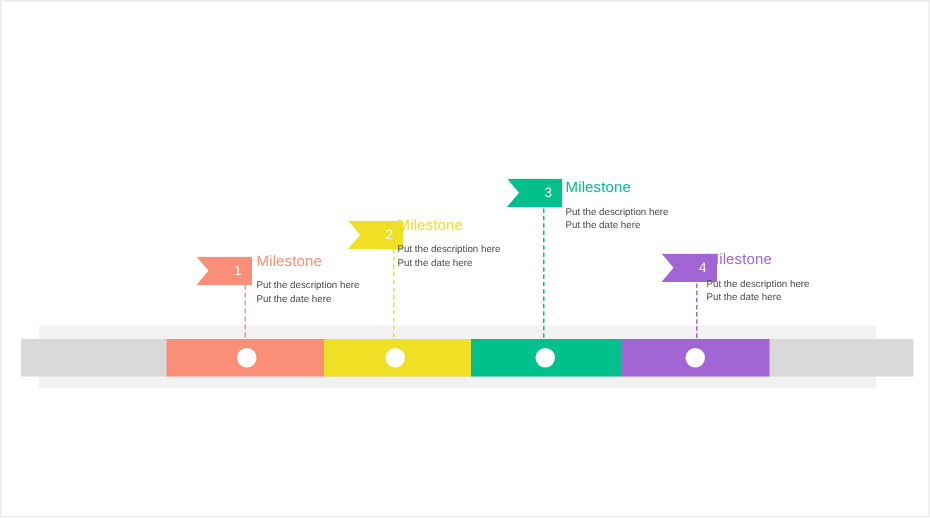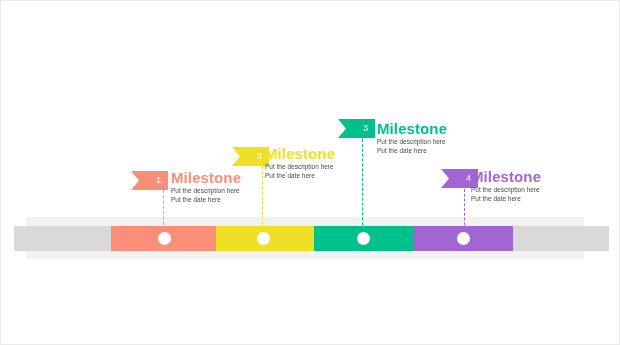--- a/index.html
+++ b/index.html
@@ -66,22 +66,22 @@
     color: #ffffff;
     font-size: 9px;
     line-height: 19px;
     text-align: right;
     padding-right: 7px;
     box-sizing: border-box;
     clip-path: polygon(0 0, 100% 0, 100% 100%, 0 100%, 8px 50%);
   }
   .ms-title {
     position: absolute;
-    font-size: 15px;
-    font-weight: bold;
+    font-size: 10px;
+    font-weight: normal;
     letter-spacing: 0.1px;
     white-space: nowrap;
   }
   .ms-desc {
     position: absolute;
     font-size: 6.5px;
     color: #4a4a4a;
     line-height: 9px;
     white-space: nowrap;
   }

